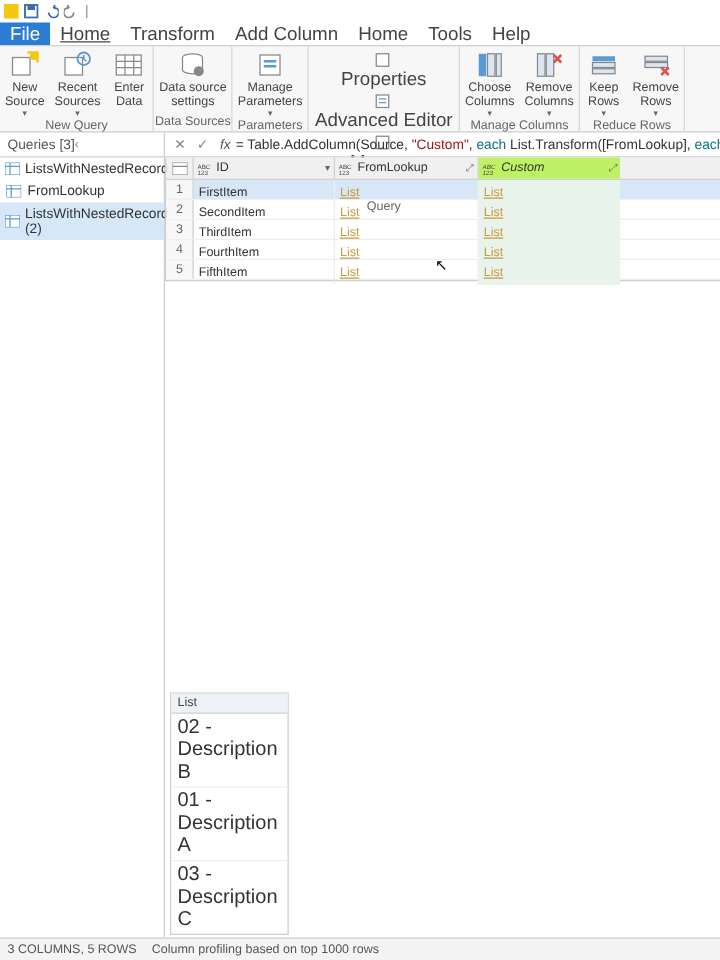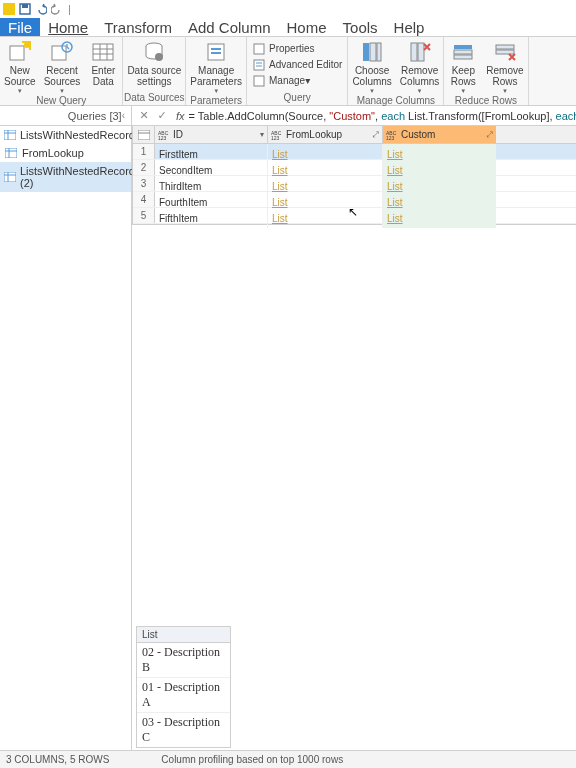--- a/index.html
+++ b/index.html
@@ -14,66 +14,66 @@
 .menuitem.file { background: #2b7cd3; color: #fff; }
 
 .ribbon { height: 70px; border-top: 1px solid #d0d0d0; border-bottom: 1px solid #d0d0d0; display: flex; background: #f7f7f7; }
 .rgroup { display: flex; flex-direction: column; border-right: 1px solid #d8d8d8; }
 .rbtns { display: flex; flex: 1; }
 .rbtn { display: flex; flex-direction: column; align-items: center; justify-content: flex-start; padding: 3px 4px 0; min-width: 38px; position: relative; }
 .rico { width: 24px; height: 24px; margin-bottom: 1px; display: flex; align-items: center; justify-content: center; }
 .rlbl { font-size: 10px; text-align: center; line-height: 11px; color: #444; white-space: pre; }
 .rgrplbl { font-size: 10px; text-align: center; color: #666; padding: 0 0 2px; }
 .rside { display: flex; flex-direction: column; justify-content: center; padding: 3px 5px; }
-.rside-item { display: flex; align-items: center; font-size: 10px; color: #444; padding: 1px 0; }
+.rside-item { display: flex; align-items: center; font-size: 15px; color: #444; padding: 1px 0; flex-direction: column; }
 .rside-ico { width: 14px; height: 14px; margin-right: 3px; display: inline-flex; align-items: center; justify-content: center; }
 .rbtn .drop { font-size: 7px; color: #666; }
 
 .body-row { display: flex; height: 644px; }
 .queries { width: 132px; border-right: 1px solid #d0d0d0; display: flex; flex-direction: column; }
-.q-head { height: 20px; border-bottom: 1px solid #d0d0d0; display: flex; align-items: center; padding: 0 6px; font-size: 11px; color: #555; justify-content: flex-end; }
+.q-head { height: 20px; border-bottom: 1px solid #d0d0d0; display: flex; align-items: center; padding: 0 6px; font-size: 11px; color: #555; justify-content: flex-start; }
 .q-head .chev { color: #888; font-size: 10px; }
 .q-item { display: flex; align-items: center; padding: 3px 4px; font-size: 11px; color: #333; }
 .q-item.sel { background: #d6e7f7; }
 .q-ico { width: 14px; height: 12px; margin-right: 4px; display: inline-flex; align-items: center; justify-content: center; }
 
 .main { flex: 1; display: flex; flex-direction: column; position: relative; }
 .fx-row { height: 20px; border-bottom: 1px solid #d0d0d0; display: flex; align-items: center; padding: 0 4px; }
 .fx-btn { width: 16px; height: 16px; display: flex; align-items: center; justify-content: center; margin-right: 2px; color: #888; font-size: 11px; }
 .fx-lbl { font-style: italic; font-size: 11px; color: #555; margin: 0 4px; }
 .fx-input { flex: 1; font-size: 11px; color: #333; white-space: nowrap; overflow: hidden; }
 .fx-input .kw-str { color: #a31515; }
 .fx-input .kw-teal { color: #0b7285; }
 
 .grid-area { flex: 1; position: relative; padding: 0; }
 .grid { border: 1px solid #cfcfcf; border-top: none; }
 .ghead { display: flex; background: #f0f0f0; height: 18px; border-bottom: 1px solid #cfcfcf; }
 .gh-row { width: 22px; border-right: 1px solid #cfcfcf; display: flex; align-items: center; justify-content: center; }
 .gh-col { border-right: 1px solid #cfcfcf; display: flex; align-items: center; padding: 0 3px; font-size: 10px; color: #333; }
 .gh-col.last { border-right: none; }
-.gh-col.sel { background: #fdba74; }
+.gh-col.sel { background: #bef264; font-style: italic; }
 .gh-type { width: 12px; height: 12px; margin-right: 3px; display: inline-flex; }
 .gh-drop { margin-left: auto; font-size: 8px; color: #666; }
 .grow { display: flex; height: 16px; border-bottom: 1px solid #efefef; }
 .grn { width: 22px; border-right: 1px solid #cfcfcf; background: #f7f7f7; text-align: center; font-size: 10px; color: #666; display: flex; align-items: center; justify-content: center; }
 .gc { border-right: 1px solid #efefef; padding: 10px 4px; font-size: 10px; color: #333; display: flex; align-items: center; }
 .gc.last { border-right: none; }
 .gc.link { color: #c89b3c; text-decoration: underline; }
 .gc.sel { background: #e8f3ec; }
 .grow.r1 { background: #d6e7f7; }
 .col-id { width: 113px; }
 .col-fl { width: 115px; }
 .col-cu { width: 113px; }
 
 .preview-list { position: absolute; left: 136px; bottom: 20px; width: 95px; border: 1px solid #cfcfcf; background: #fff; }
 .pl-head { background: #eef2f6; padding: 2px 5px; font-size: 10px; color: #444; border-bottom: 1px solid #cfcfcf; }
-.pl-row { padding: 2px 5px; font-size: 12px; color: #333; border-bottom: 1px solid #efefef; font-family: Liberation Serif, serif; }
+.pl-row { padding: 2px 5px; font-size: 16px; color: #333; border-bottom: 1px solid #efefef; }
 .pl-row:last-child { border-bottom: none; }
 
-.statusbar { position: absolute; bottom: 0; left: 0; right: 0; height: 18px; background: #f4f4f4; border-top: 1px solid #d0d0d0; display: flex; align-items: center; padding: 0 6px; font-size: 10px; color: #555; gap: 40px; }
+.statusbar { position: absolute; bottom: 0; left: 0; right: 0; height: 18px; background: #f4f4f4; border-top: 1px solid #d0d0d0; display: flex; align-items: center; padding: 0 6px; font-size: 10px; color: #555; }
 .statusbar .s2 { margin-left: 12px; }
 
 .cursor { position: absolute; left: 348px; top: 205px; font-size: 12px; color: #000; pointer-events: none; }
 </style>
 </head>
 <body>
 
 <div class="titlebar">
   <span class="tb-ico">
       <svg width="12" height="12">

